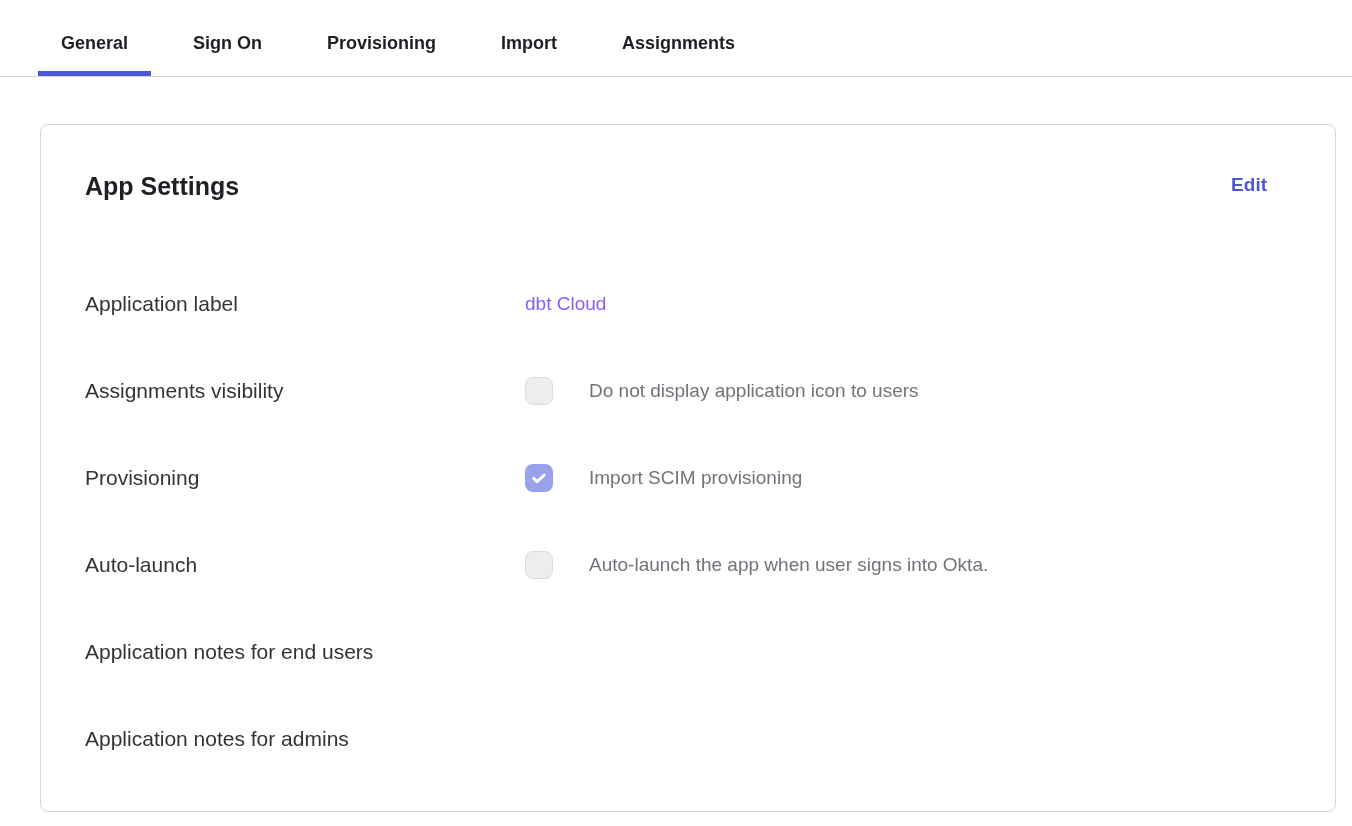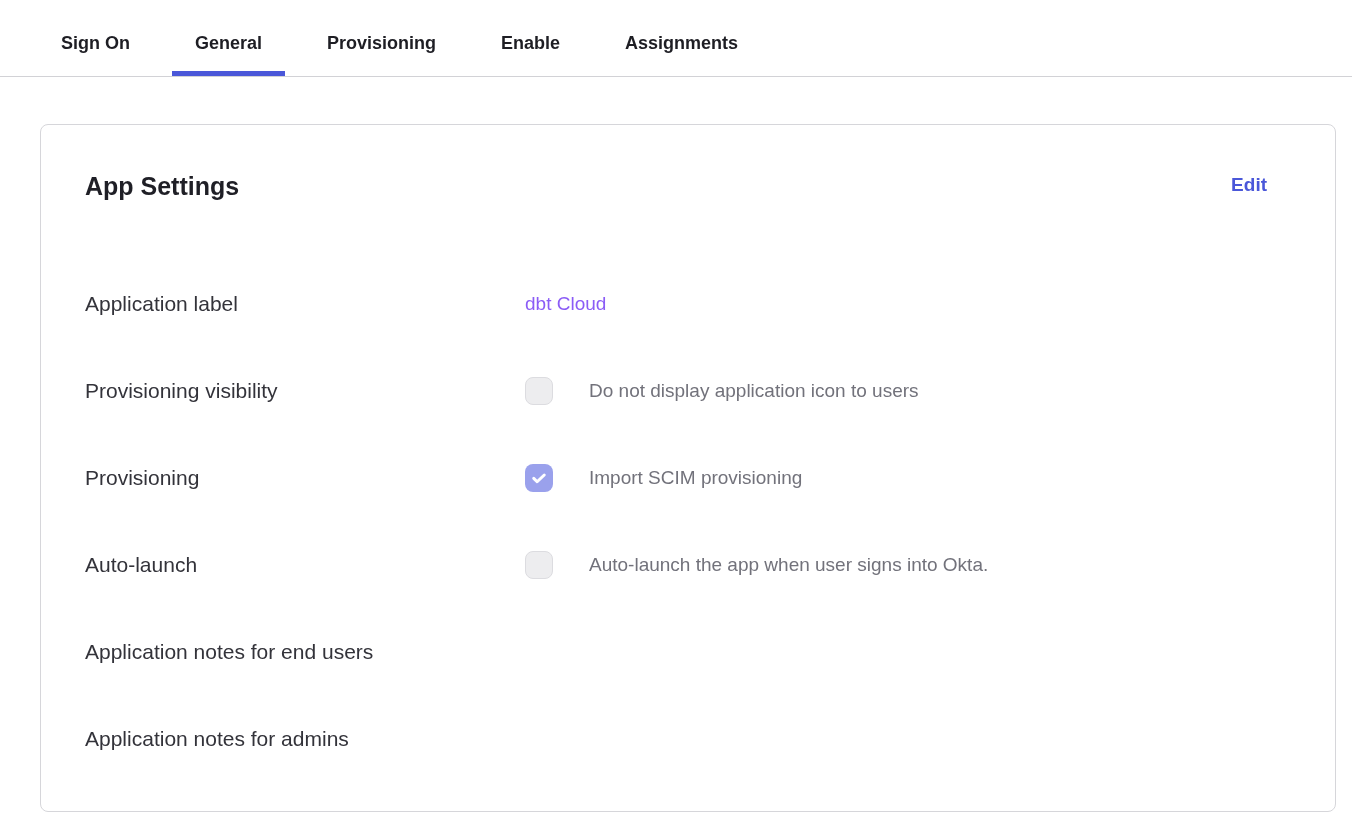--- a/index.html
+++ b/index.html
@@ -110,52 +110,52 @@
   }
   .checkbox[data-checked="true"] {
     background: var(--checkbox-checked);
   }
   .checkbox svg { display: block; }
 </style>
 </head>
 <body>
 
 <nav class="tabbar">
+  <div class="tab" data-active="true">
+    <span>General</span>
+  </div>
   <div class="tab" data-active="false">
     <span>Sign On</span>
-  </div>
-  <div class="tab" data-active="true">
-    <span>General</span>
   </div>
   <div class="tab" data-active="false">
     <span>Provisioning</span>
   </div>
   <div class="tab" data-active="false">
-    <span>Enable</span>
+    <span>Import</span>
   </div>
   <div class="tab" data-active="false">
     <span>Assignments</span>
   </div>
 </nav>
 
 <section class="card">
   <div class="card-header">
     <h2 class="card-title" style="margin:0">App Settings</h2>
     <a class="edit-link" href="#">Edit</a>
   </div>
 
   <div class="rows">
 
     <div class="row">
       <div class="row-label">Application label</div>
       <div class="row-value">dbt Cloud</div>
     </div>
 
     <div class="row">
-      <div class="row-label">Provisioning visibility</div>
+      <div class="row-label">Assignments visibility</div>
       <div class="check-item">
         <span class="checkbox" data-checked="false">
           
         </span>
         <span>Do not display application icon to users</span>
       </div>
     </div>
 
     <div class="row">
       <div class="row-label">Provisioning</div>

